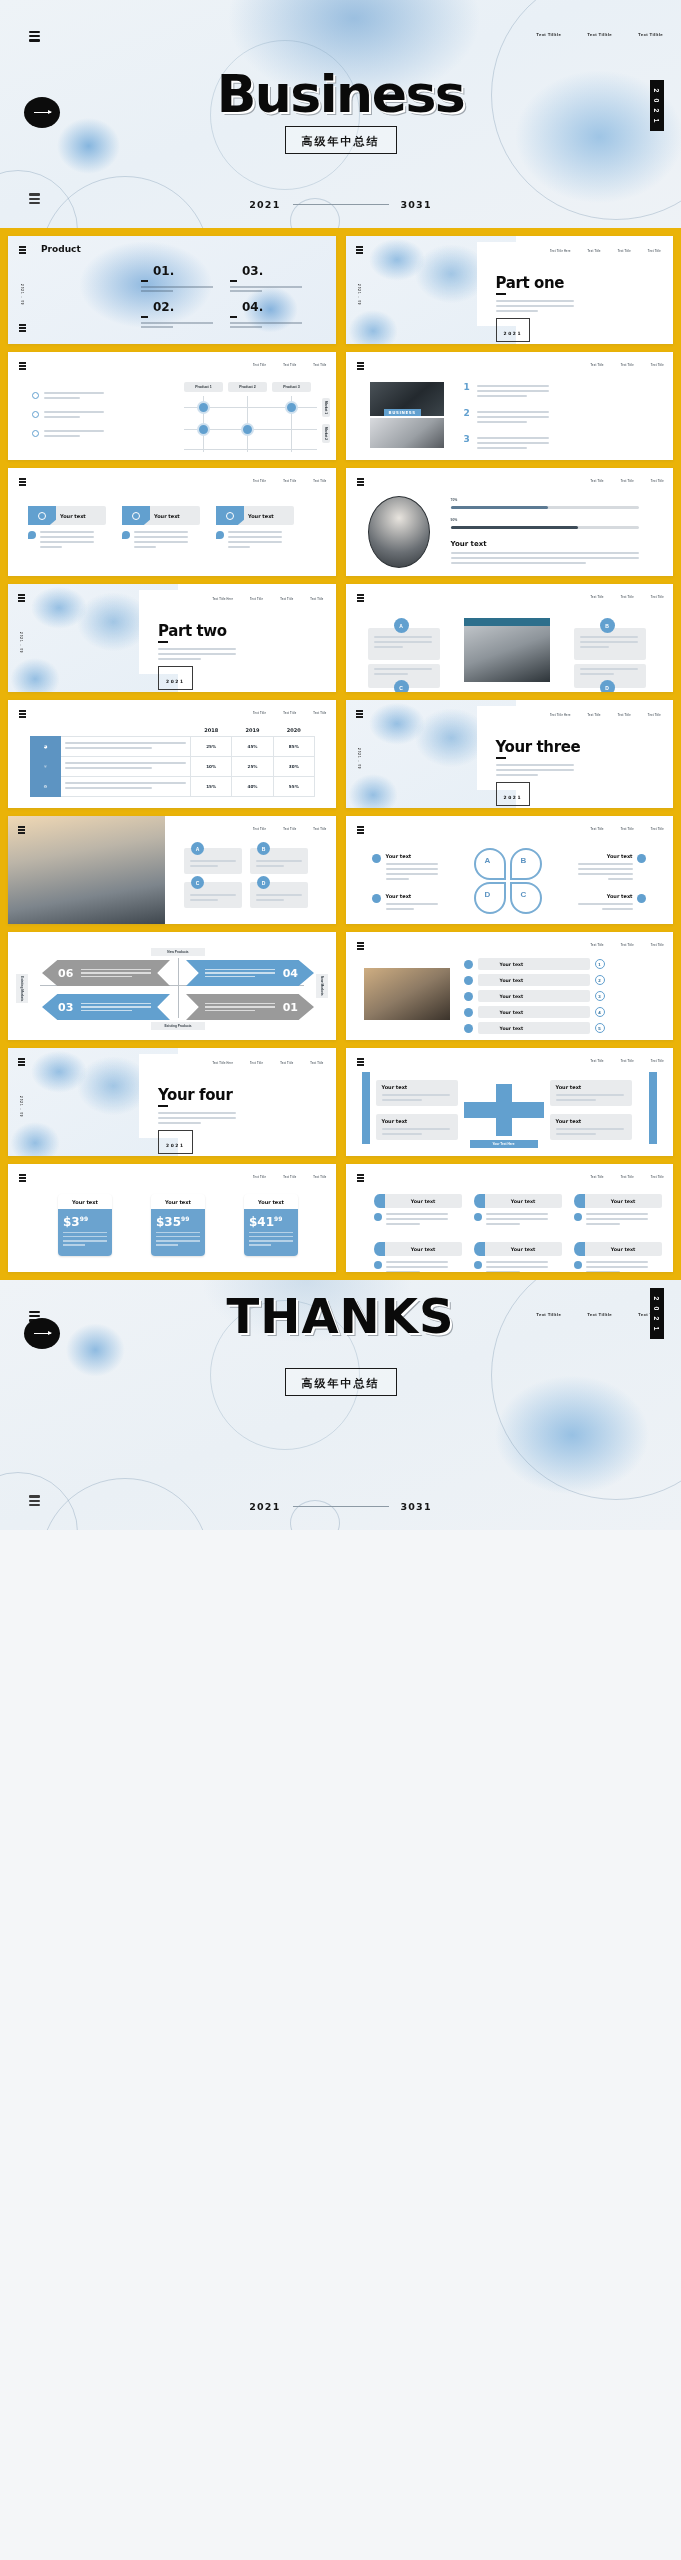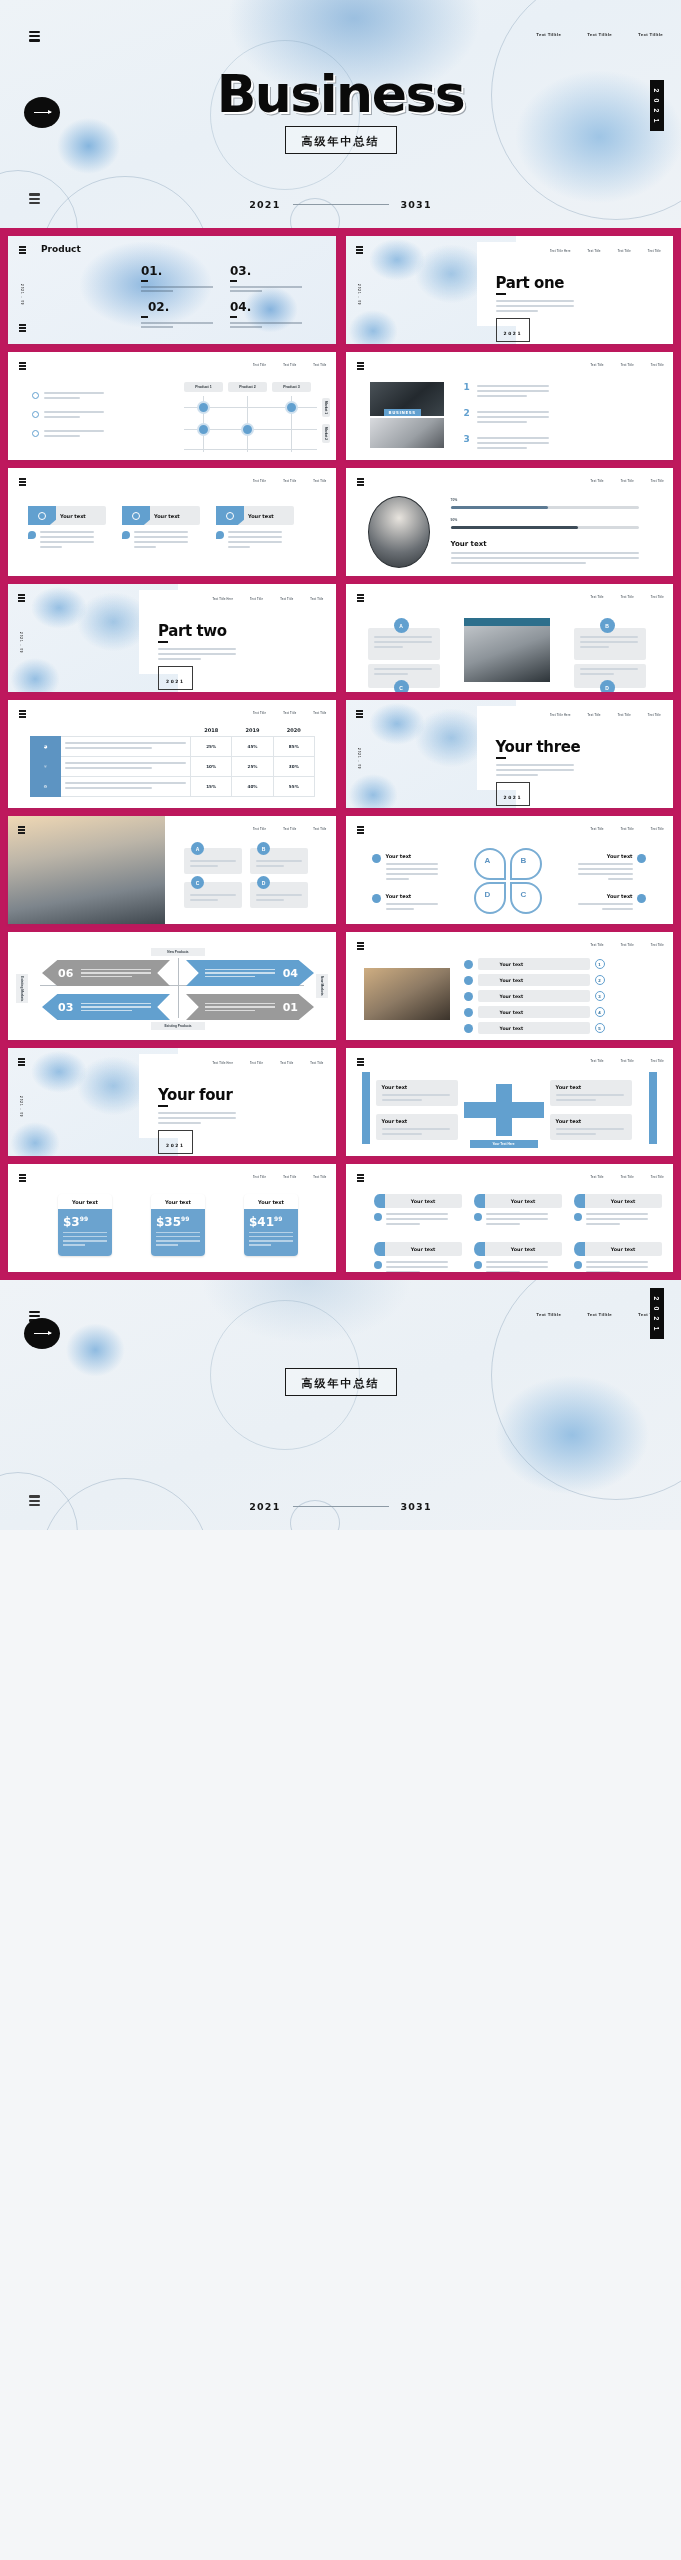--- a/index.html
+++ b/index.html
@@ -3,21 +3,21 @@
 <meta charset="utf-8">
 <style>
   * { box-sizing: border-box; margin:0; padding:0; }
   html,body { width:681px; }
   body {
     font-family: "Liberation Sans", sans-serif;
     background:#f4f6f8;
     width:681px;
     overflow-x:hidden;
   }
-  .page { width:681px; position:relative; background:#be185d; }
+  .page { width:681px; position:relative; background:#eab308; }
 
   
   .cover {
     position:relative; width:681px; height:228px; overflow:hidden;
     background:
       radial-gradient(ellipse 180px 120px at 52% 8%, rgba(90,150,205,.55), rgba(90,150,205,0) 70%),
       radial-gradient(ellipse 120px 95px at 88% 60%, rgba(95,160,215,.55), rgba(95,160,215,0) 70%),
       radial-gradient(ellipse 45px 40px at 13% 64%, rgba(80,150,210,.65), rgba(80,150,210,0) 70%),
       linear-gradient(160deg,#eef3f7 0%,#e9f0f6 45%,#eef2f6 100%);
   }
@@ -118,21 +118,21 @@
     position:absolute; font-family:"DejaVu Sans",sans-serif;
     font-size:15px; font-weight:900; color:#0b0b0b; letter-spacing:-.4px;
   }
   .part-dash { position:absolute; width:10px; height:2px; background:#111; }
   .lorem-lines span { display:block; height:2px; background:#cfd6dd; margin-bottom:3px; border-radius:1px; }
   .yearbox { position:absolute; border:1px solid #3a3a3a; padding:2px 7px; }
   .yearbox b { font-size:4.4px; letter-spacing:1.6px; color:#101010; font-family:"DejaVu Sans",sans-serif; }
 
   .contents-title { position:absolute; left:33px; top:8px; font-size:9px; font-weight:800; color:#111;
     font-family:"DejaVu Sans",sans-serif; }
-  .cnum { position:absolute; font-family:"DejaVu Sans",sans-serif; font-weight:900; font-size:12px; color:#111; }
+  .cnum { position:absolute; font-family:"DejaVu Sans",sans-serif; font-weight:900; font-size:12px; color:#111;margin-left:12px; }
   .cdash { position:absolute; width:7px; height:1.8px; background:#161616; }
   .ctxt { position:absolute; width:72px; }
   .ctxt span { display:block; height:1.8px; background:rgba(70,90,110,.35); margin-bottom:2.5px; }
 
   
   .chip { position:absolute; background:#e9ebed; border-radius:2px; }
   .bluechip { position:absolute; background:#62a0cf; }
   .circ { position:absolute; border-radius:50%; background:#62a0cf; color:#fff;
     display:flex; align-items:center; justify-content:center; font-size:5px; font-weight:700; }
   .ytxt { position:absolute; font-size:5px; font-weight:800; color:#111;
@@ -244,21 +244,21 @@
           <span style="width:45%"></span>
         </div>
 
       <div class="cnum" style="left:222px;top:28px">03.</div>
       <div class="cdash" style="left:222px;top:44px"></div>
       <div class="ctxt" style="left:222px;top:50px">
           <span></span>
           <span style="width:45%"></span>
         </div>
 
-      <div class="cnum" style="left:140px;top:64px">02.</div>
+      <div class="cnum" style="left:133px;top:64px">02.</div>
       <div class="cdash" style="left:133px;top:80px"></div>
       <div class="ctxt" style="left:133px;top:86px">
           <span></span>
           <span style="width:45%"></span>
         </div>
 
       <div class="cnum" style="left:222px;top:64px">04.</div>
       <div class="cdash" style="left:222px;top:80px"></div>
       <div class="ctxt" style="left:222px;top:86px">
           <span></span>
@@ -1123,20 +1123,21 @@
     <div class="toptitles">
       <span>Text Tilltle</span>
       <span>Text Tilltle</span>
       <span>Text Tilltle</span>
     </div>
 
     <div class="circle-arrow" style="top:38px">
         <div class="shaft"></div>
       </div>
 
+    <div class="big-title thx">THANKS</div>
     <div class="sub-box thx">
       <span>高级年中总结</span>
     </div>
 
     <div class="year-badge thx">
       <b>2</b>
       <b>0</b>
       <b>2</b>
       <b>1</b>
     </div>

